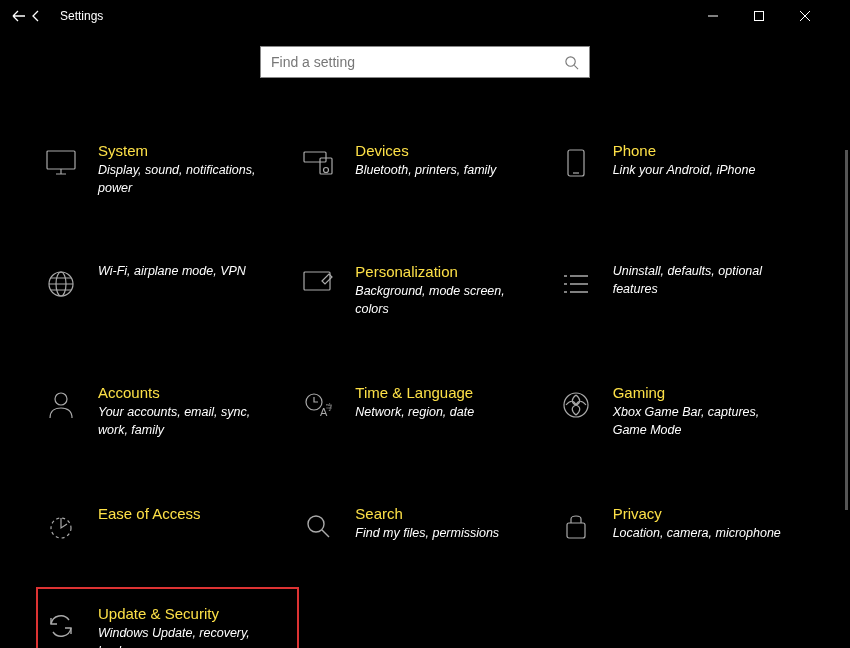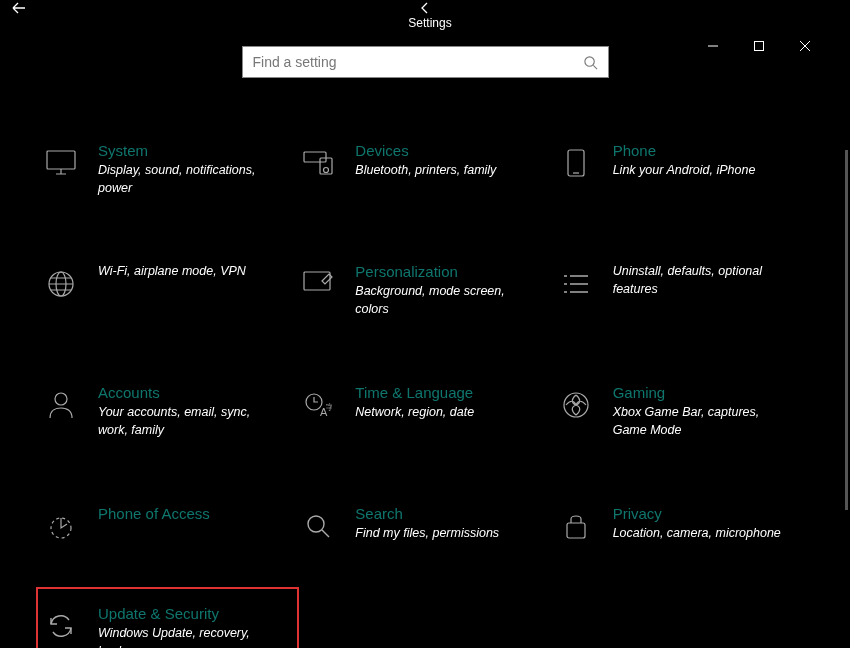--- a/index.html
+++ b/index.html
@@ -10,21 +10,20 @@
       font-family: "Segoe UI", Arial, sans-serif;
       font-size: 13px;
       overflow: hidden;
       position: relative;
     }
     .titlebar {
       height: 32px;
       display: flex;
       align-items: center;
       padding: 0 22px;
-      flex-direction: column;
     }
     .back-btn {
       width: 28px; height: 28px;
       display: flex; align-items: center; justify-content: center;
       color: #fff;
     }
     .title {
       margin-left: 10px;
       font-size: 12px;
       color: #fff;
@@ -36,21 +35,21 @@
     .win-btn {
       width: 46px; height: 32px;
       display: flex; align-items: center; justify-content: center;
       color: #fff;
     }
     .search-wrap {
       display: flex; justify-content: center;
       margin-top: 14px;
     }
     .search-box {
-      width: 367px; height: 32px;
+      width: 330px; height: 32px;
       background: #fff;
       display: flex; align-items: center;
       padding: 0 10px;
       border: 1px solid #888;
     }
     .search-input {
       flex: 1;
       border: none; outline: none;
       font-size: 14px;
       color: #000;
@@ -75,21 +74,21 @@
     .tile-icon {
       width: 34px; height: 34px;
       flex-shrink: 0;
       display: flex; align-items: center; justify-content: center;
       color: #aaa;
       margin-top: 4px;
     }
     .tile-text { flex: 1; padding-right: 10px; }
     .tile-title {
       font-size: 15px;
-      color: #0f766e;
+      color: #fde047;
       margin-bottom: 3px;
       font-weight: 400;
     }
     .tile-desc {
       font-size: 12.5px;
       color: #ffffff;
       line-height: 1.4;
       font-style: italic;
     }
     .highlighted {
@@ -273,21 +272,21 @@
   </div>
 
   <div class="tile">
     <div class="tile-icon">
       <svg width="28" height="28" viewBox="0 0 28 28" fill="none" stroke="#aaa" stroke-width="1.2">
           <circle cx="14" cy="16" r="10" stroke-dasharray="3 3"></circle>
           <path d="M14 6 V16 L20 12"></path>
         </svg>
     </div>
     <div class="tile-text">
-      <div class="tile-title">Phone of Access</div>
+      <div class="tile-title">Ease of Access</div>
     </div>
   </div>
 
   <div class="tile">
     <div class="tile-icon">
       <svg width="26" height="26" viewBox="0 0 26 26" fill="none" stroke="#aaa" stroke-width="1.4">
           <circle cx="11" cy="11" r="8"></circle>
           <path d="M17 17 L24 24"></path>
         </svg>
     </div>

